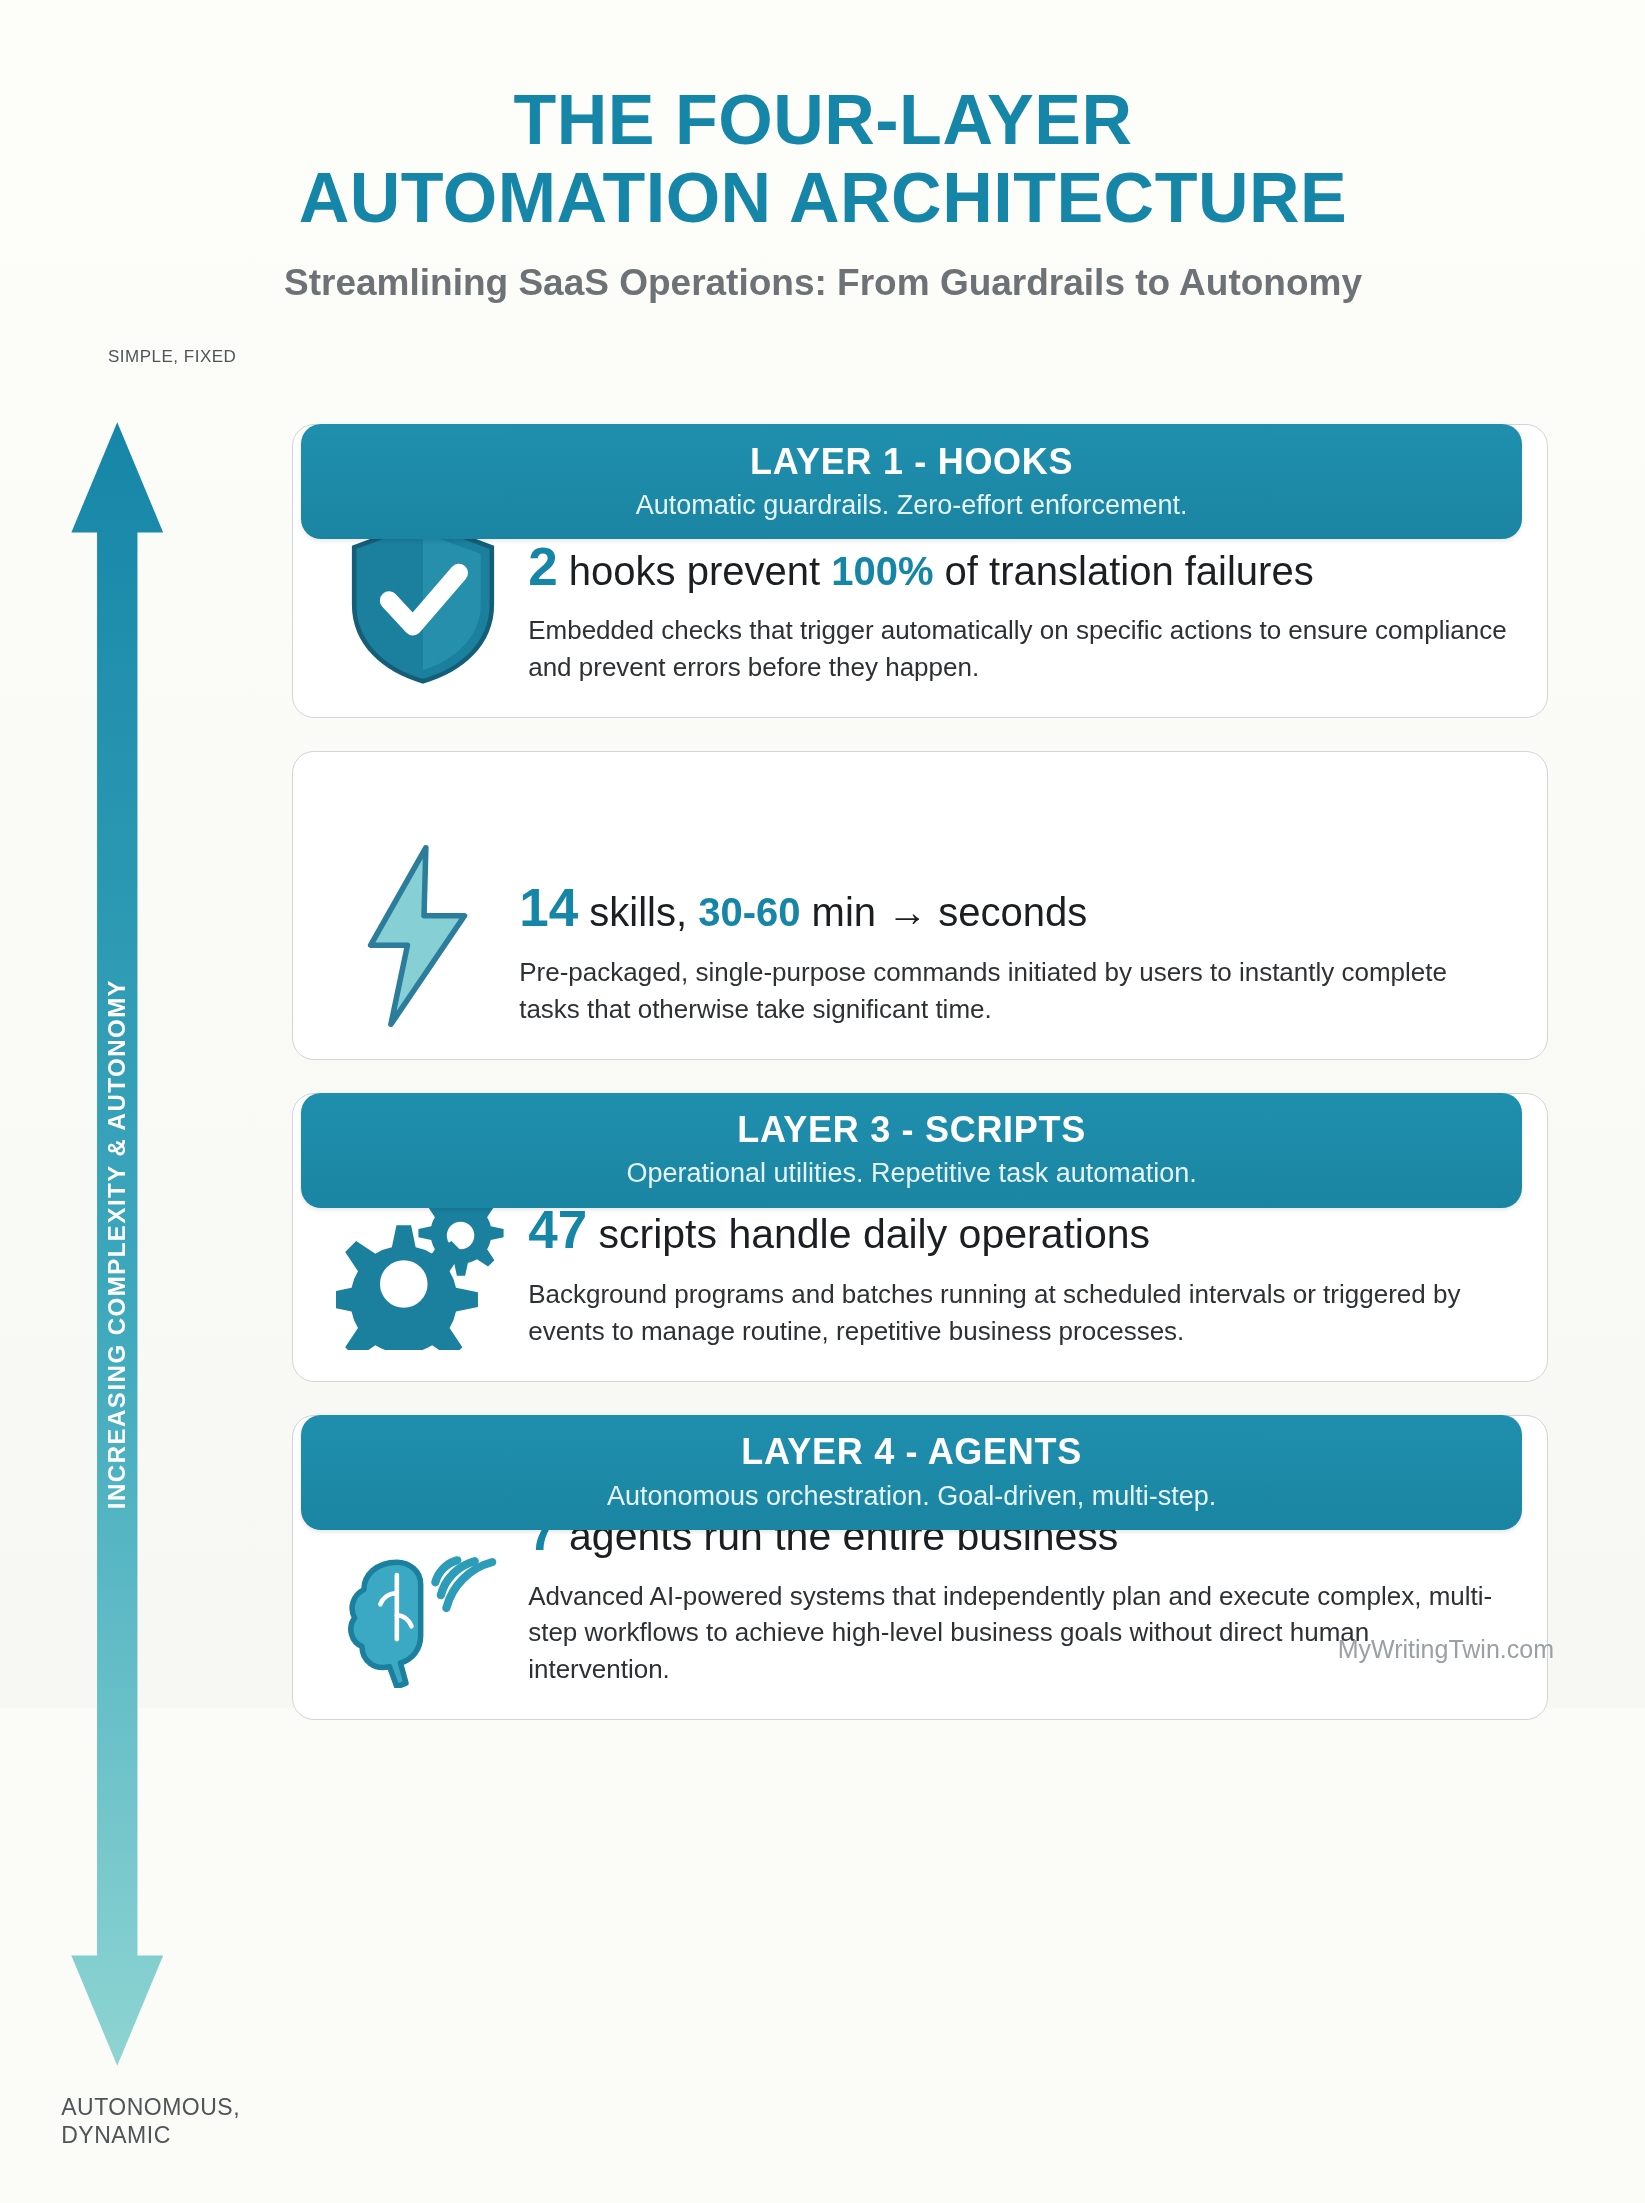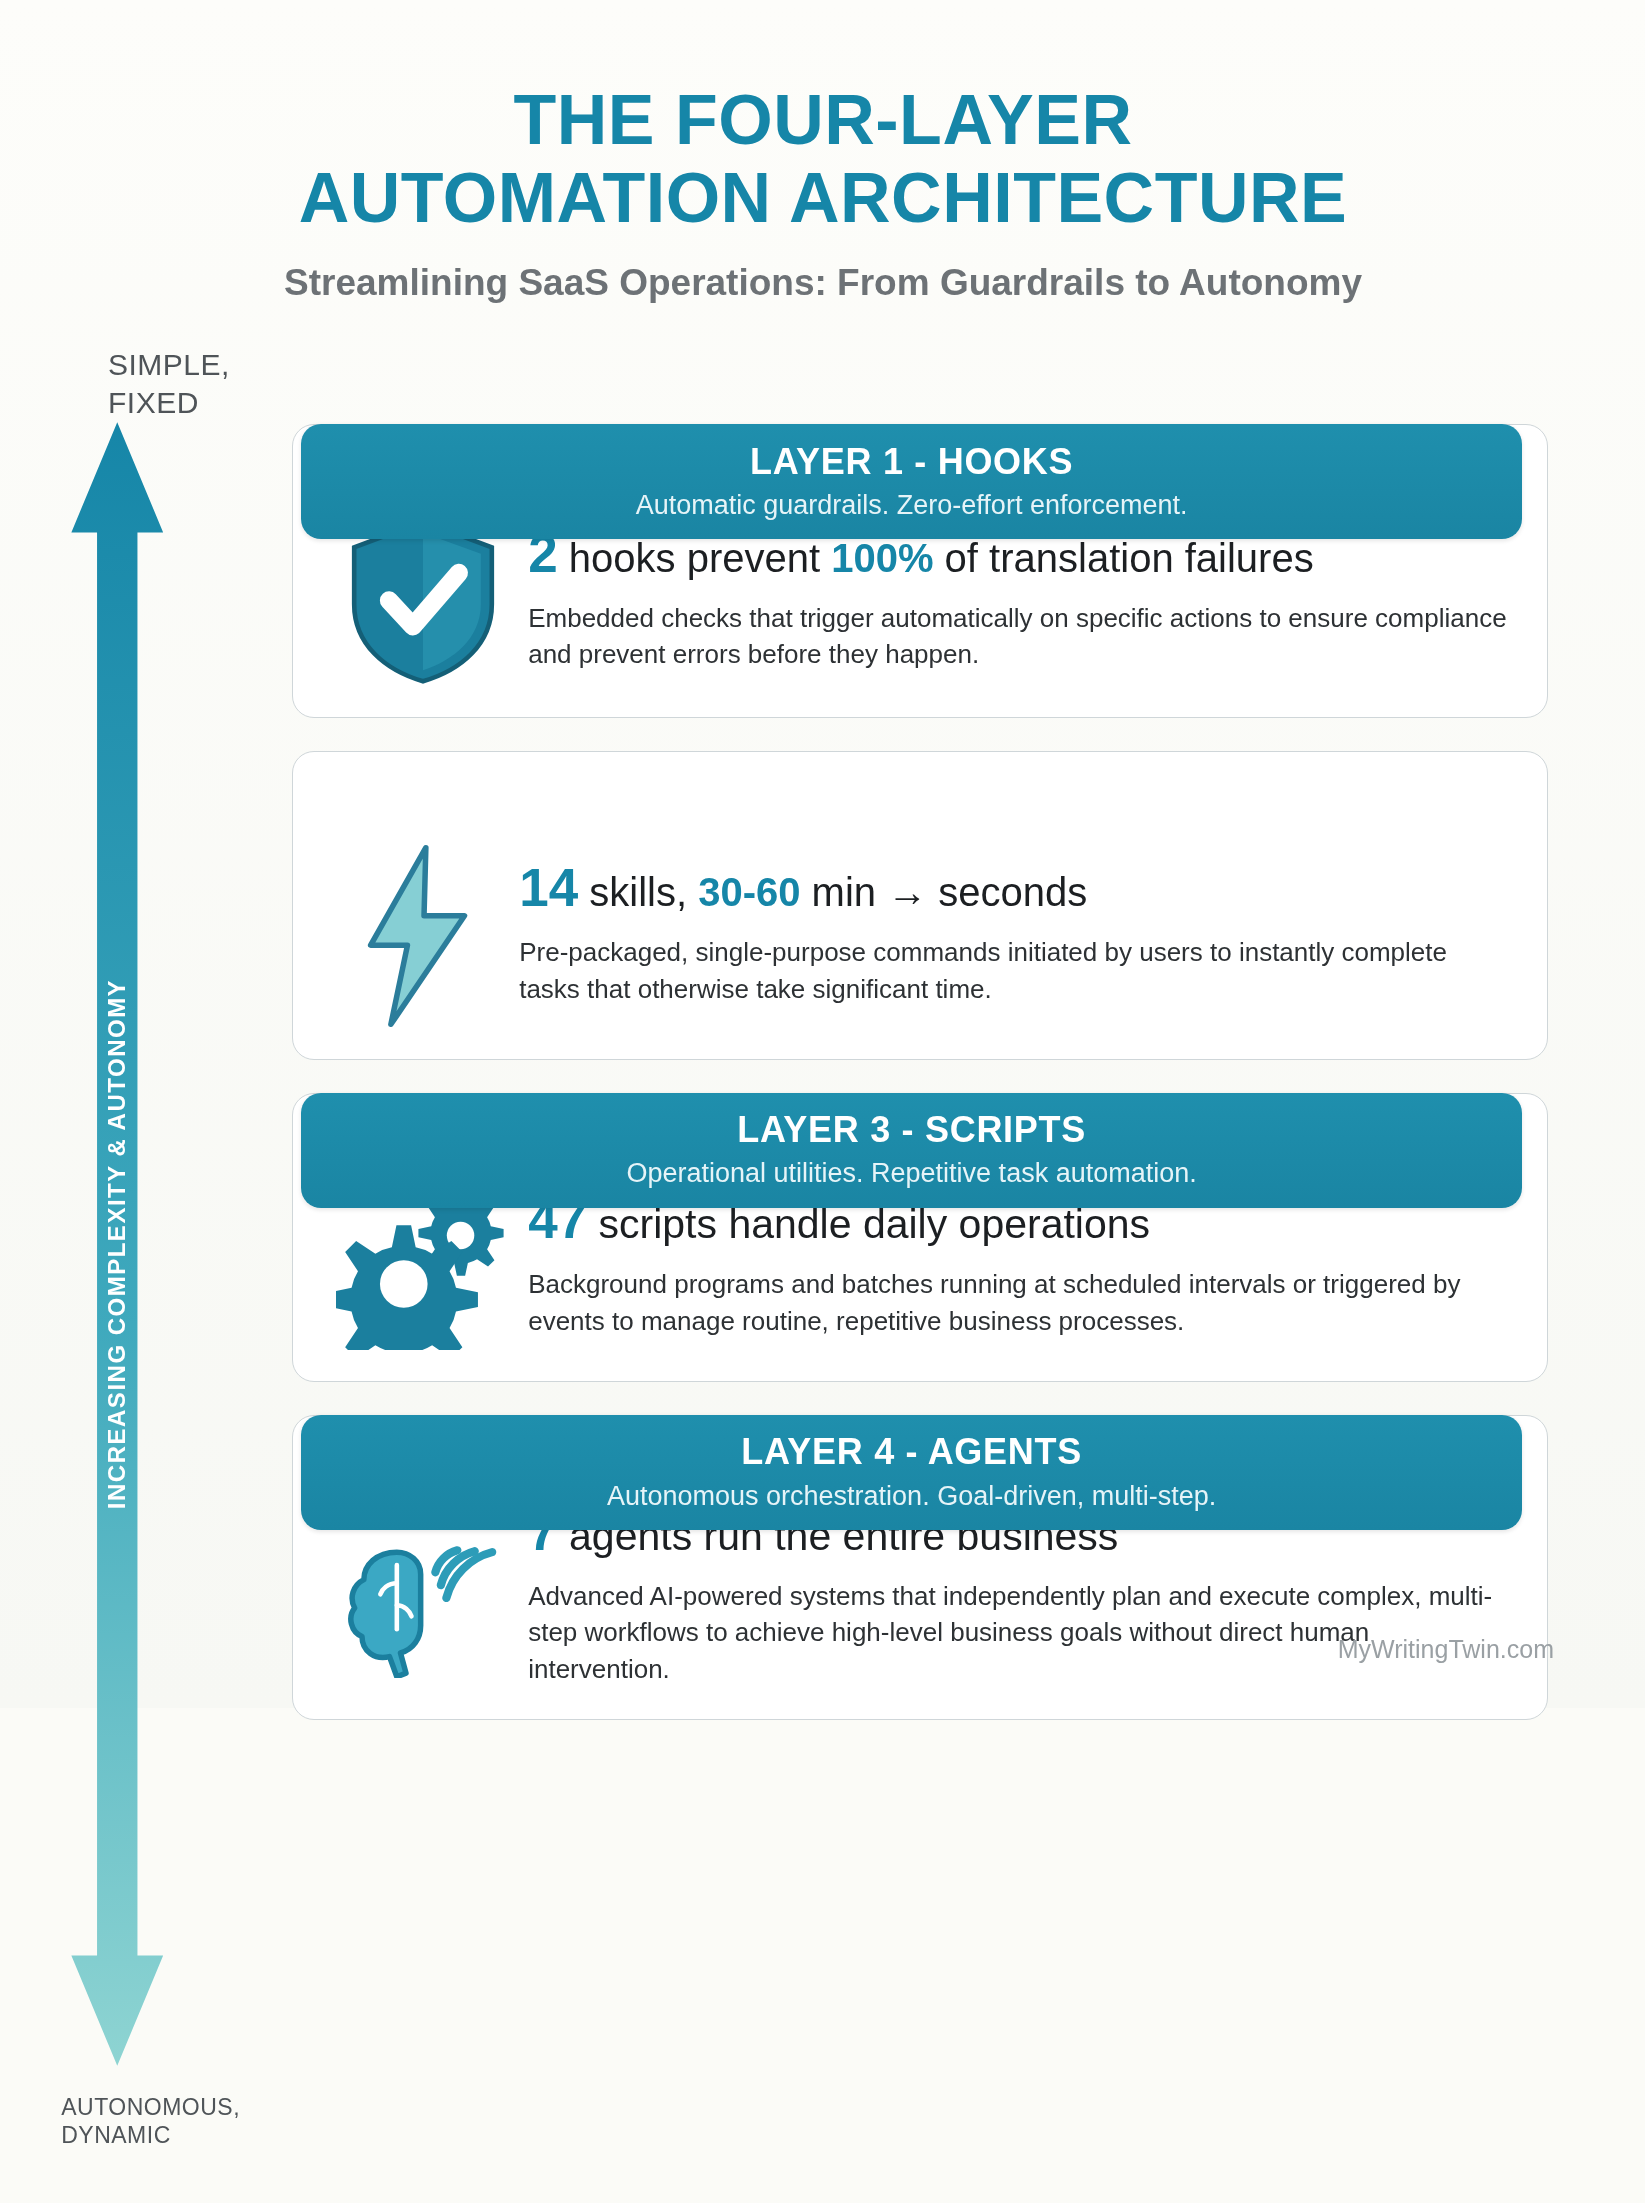--- a/index.html
+++ b/index.html
@@ -45,21 +45,21 @@
     top: 422px;
     width: 202px;
     height: 1644px;
   }
   .axis-top-label {
     position: absolute;
     top: -76px;
     left: 44px;
     width: 165px;
     text-align: left;
-    font-size: 30px;
+    font-size: 17px;
     line-height: 1.25;
     color: #4f5458;
     letter-spacing: 0.5px;
   }
   .axis-bottom-label {
     position: absolute;
     bottom: -84px;
     left: -2.8px;
     width: 211px;
     text-align: left;
@@ -118,21 +118,21 @@
     letter-spacing: 0.7px;
   }
   .card-sub {
     margin-top: 7.3px;
     color: #e6f4f8;
     font-size: 27px;
     font-weight: 400;
   }
   .card-content {
     display: flex;
-    align-items: center;
+    align-items: flex-end;
     gap: 9.2px;
   }
   .icon-col {
     flex: 0 0 193px;
     display: flex;
     align-items: center;
     justify-content: center;
     padding-top: 7.3px;
   }
   .text-col { flex: 1 1 auto; padding-right: 7.3px; }

